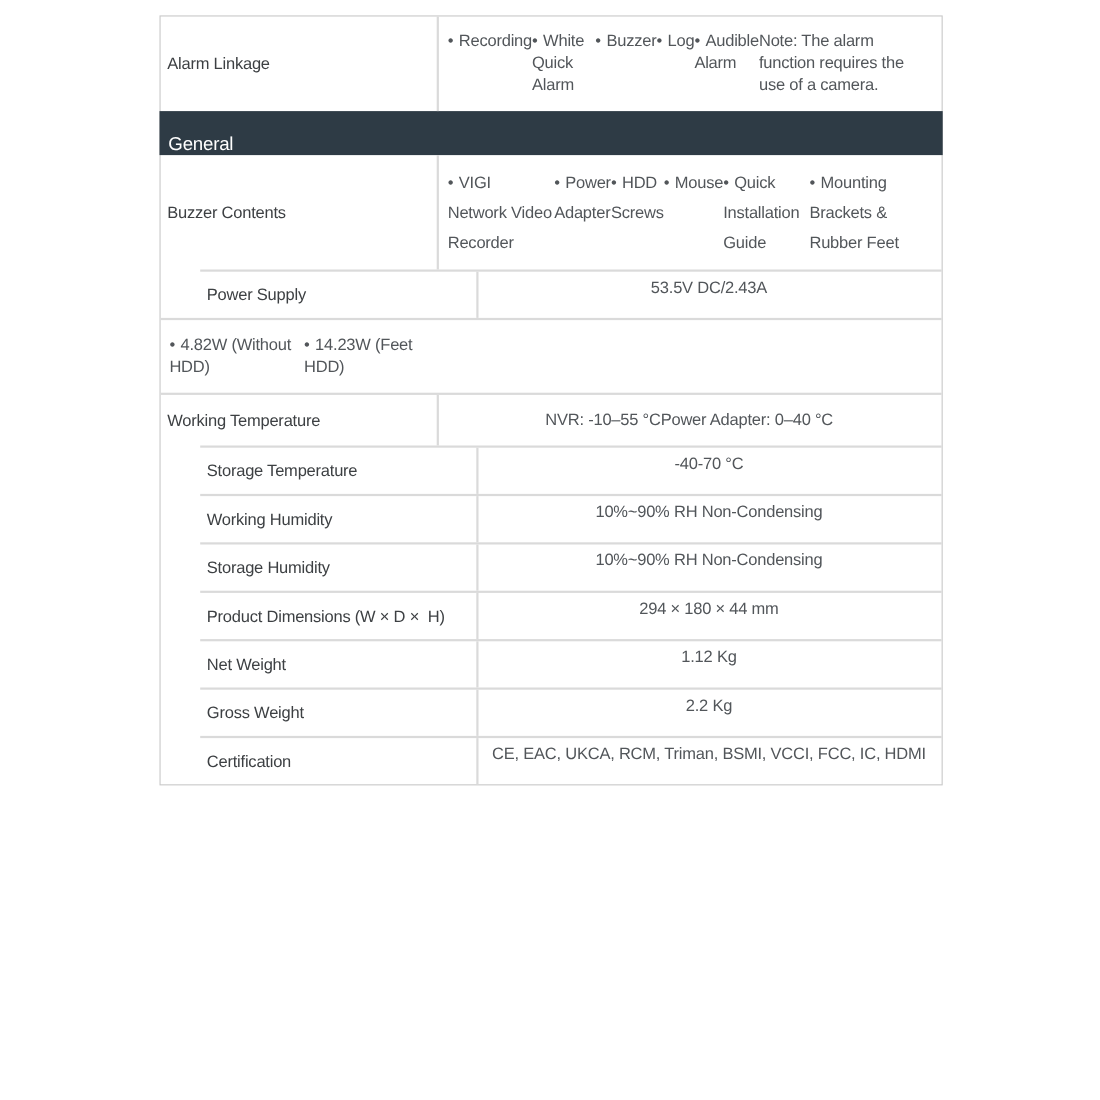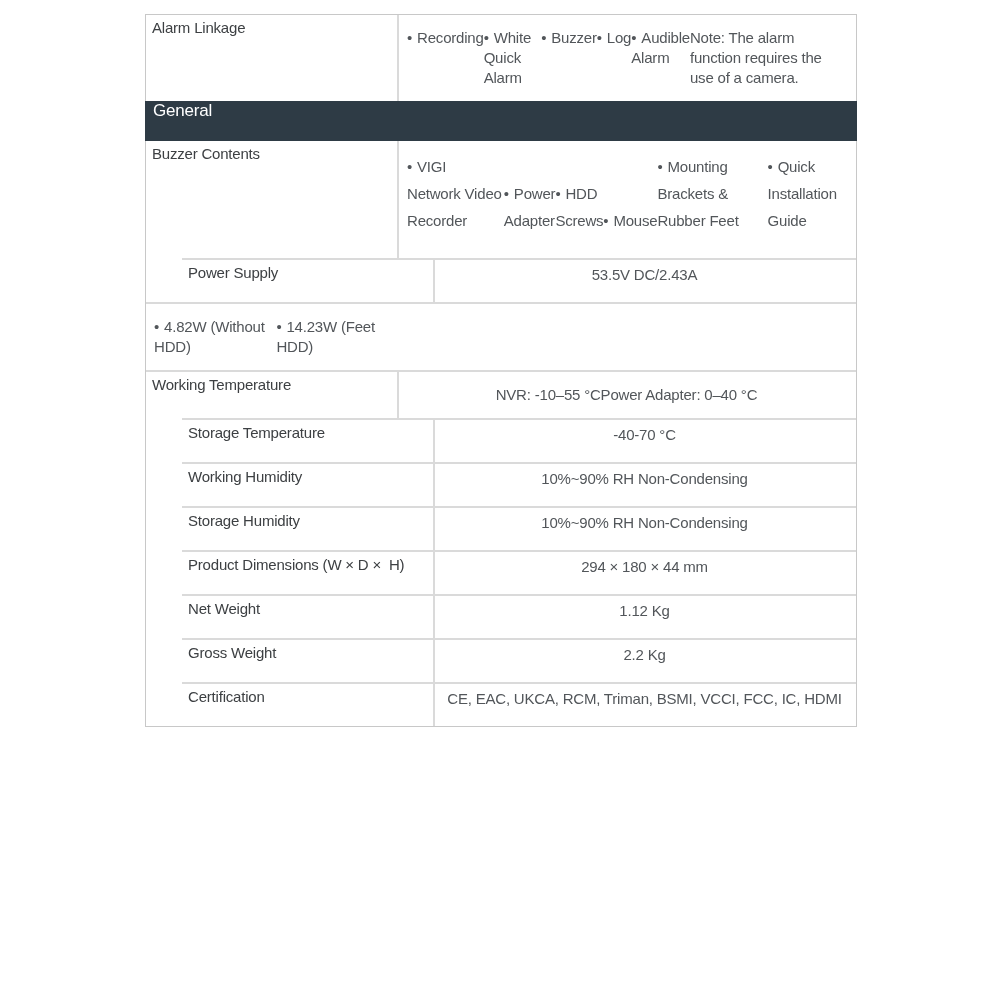--- a/index.html
+++ b/index.html
@@ -17,43 +17,44 @@
     background: #ffffff;
   }
   .spec-row {
     display: grid;
     grid-template-columns: 253px 1fr;
   }
   .spec-row.bordered { border-top: 2px solid var(--border-inner, #dadada); }
   .cell { font-size: 15px; }
   .cell.label {
     display: flex;
+    align-items: center;
     padding: 4px 8px 4px 6px;
     border-right: 2px solid var(--border-inner, #dadada);
     color: var(--label-color, #3d4043);
   }
   .cell.label span { white-space: pre-wrap; }
   .cell.value {
     display: flex;
     flex-direction: row;
     justify-content: center;
     padding: 5px 10px 5px 8px;
     color: var(--value-color, #52565a);
   }
   .cell.value p { line-height: 20px; }
   .spec-row.spaced .cell.value { padding-top: 5px; padding-bottom: 5px; }
   .spec-row.spaced .cell.value p { margin: 8px 0; }
-  .spec-row.tight .cell.value { padding-top: 12px; padding-bottom: 24px; align-items: flex-end; }
+  .spec-row.tight .cell.value { padding-top: 12px; padding-bottom: 11px; }
   .spec-row.tight .cell.value p { line-height: 27px; margin: 0; }
   .spec-row.single { min-height: 44px; margin-left: 36px; }
   .section-bar {
     height: 40px;
     margin: 0 -1px;
     display: flex;
-    align-items: flex-start;
+    align-items: flex-end;
     padding: 0 8px;
     background: var(--section-bg, #2e3b45);
   }
   .section-bar span {
     color: var(--section-text, #ffffff);
     font-size: 17px;
     font-weight: 400;
   }
   .bullet { margin-right: 5px; }
 </style>
@@ -79,22 +80,22 @@
     </div>
     <div class="spec-row tight">
       <div class="cell label">
         <span>Buzzer Contents</span>
       </div>
       <div class="cell value">
         <p class="value-line"><span class="bullet">•</span><span>VIGI Network Video Recorder</span></p>
         <p class="value-line"><span class="bullet">•</span><span>Power Adapter</span></p>
         <p class="value-line"><span class="bullet">•</span><span>HDD Screws</span></p>
         <p class="value-line"><span class="bullet">•</span><span>Mouse</span></p>
+        <p class="value-line"><span class="bullet">•</span><span>Quick Installation Guide</span></p>
         <p class="value-line"><span class="bullet">•</span><span>Mounting Brackets &amp; Rubber Feet</span></p>
-        <p class="value-line"><span class="bullet">•</span><span>Quick Installation Guide</span></p>
       </div>
     </div>
     <div class="spec-row single bordered">
       <div class="cell label">
         <span>Power Supply</span>
       </div>
       <div class="cell value">
         <p class="value-line"><span>53.5V DC/2.43A</span></p>
       </div>
     </div>

